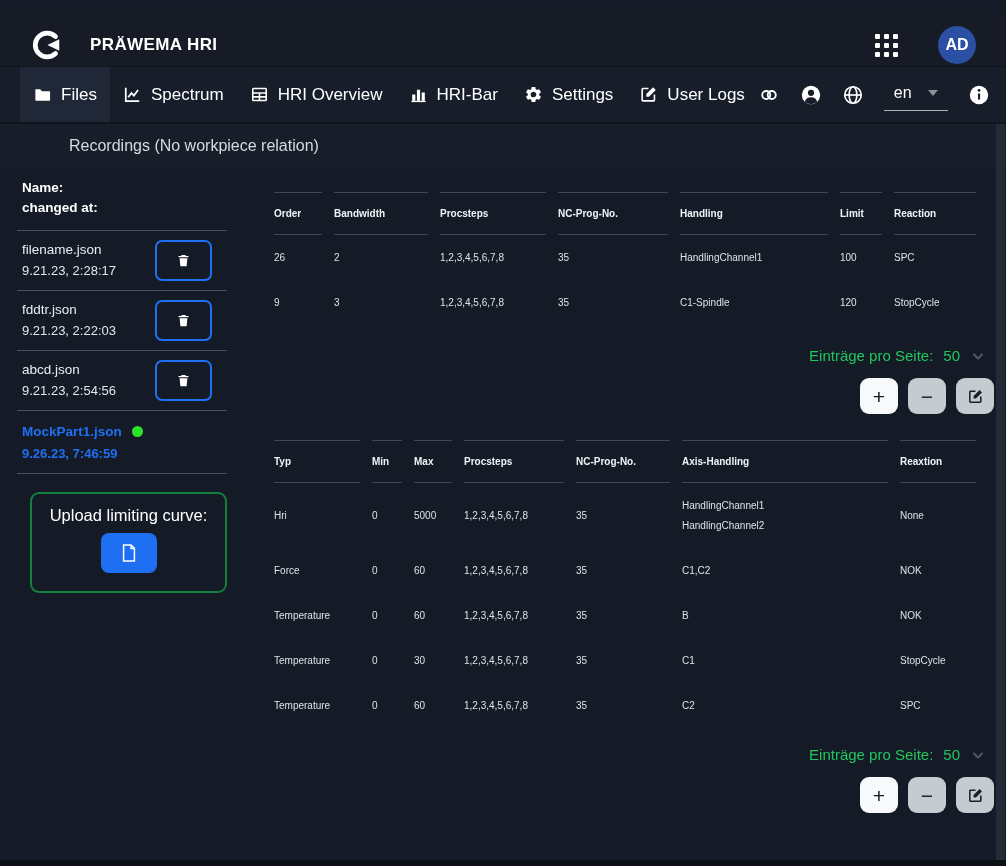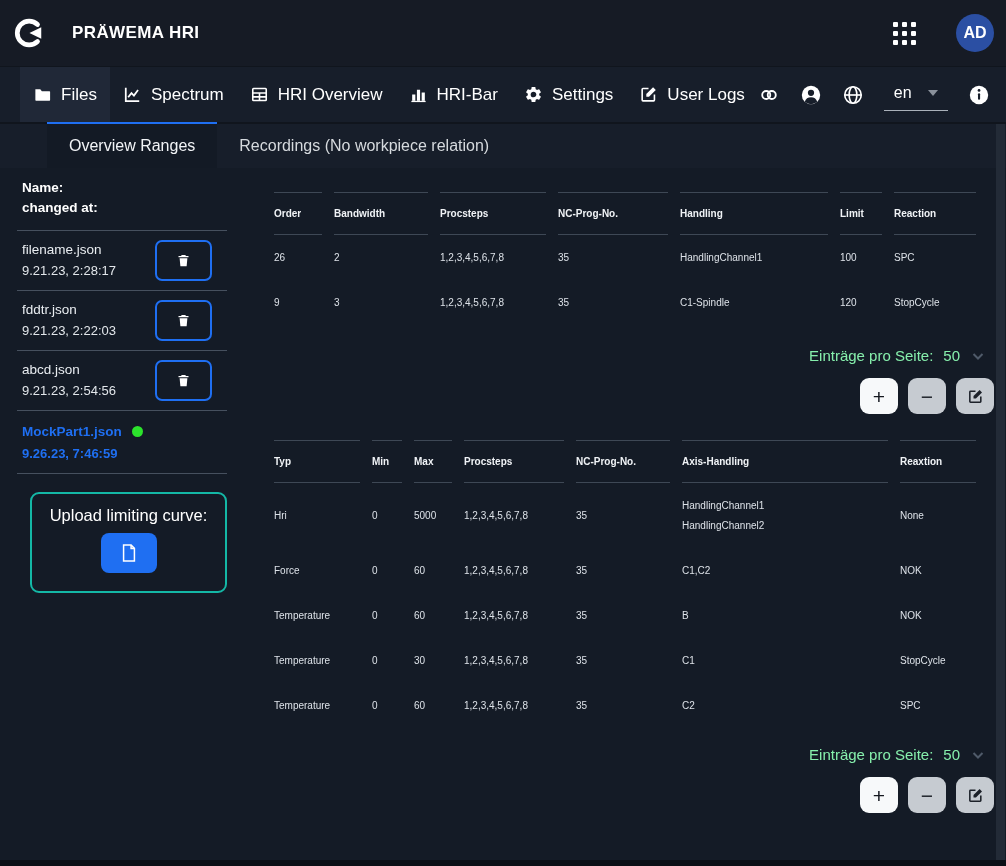--- a/index.html
+++ b/index.html
@@ -8,22 +8,22 @@
     position: relative;
     background: #141b26;
     font-family: "Liberation Sans", sans-serif;
     color: #e7ebef;
     overflow: hidden;
   }
   svg { display:block; }
 
   
   .topbar {
-    position:absolute; top:0; left:0; right:0; height:66px;
-    background:#161b25; display:flex; align-items:center; padding:0 12px;justify-content:center;
+    position:absolute; top:12px; left:0; right:0; height:66px;
+    background:#161b25; display:flex; align-items:center; padding:0 30px;justify-content:center;
   }
   .logo { width:34px; height:34px; }
   .app-title { margin-left:26px; font-size:17px; font-weight:700; letter-spacing:.4px; color:#fff; }
   .topbar-right { margin-left:auto; display:flex; align-items:center; gap:40px; }
   .apps-grid { display:grid; grid-template-columns:repeat(3,5px); grid-template-rows:repeat(3,5px); gap:4px; cursor:pointer; }
   .apps-grid i { background:#fff; border-radius:1px; }
   .avatar { width:38px; height:38px; border-radius:50%; background:#2b4fa3; color:#fff;
     display:flex; align-items:center; justify-content:center; font-weight:700; font-size:16px; cursor:pointer; }
 
   
@@ -58,21 +58,21 @@
   .file-row { position:relative; padding:11px 0 12px 22px; }
   .file-name { font-size:13.5px; color:#e9edf1; }
   .file-date { font-size:13px; color:#e2e6ea; margin-top:6px; }
   .file-row.selected .file-name, .file-row.selected .file-date { color:#1f6ff2; font-weight:700; }
   .file-row.selected .file-name { display:inline-block; }
   .status-dot { display:inline-block; width:11px; height:11px; border-radius:50%; background:#2ce32c; margin-left:10px; vertical-align:middle; }
   .del-btn { position:absolute; right:36px; top:9px; width:57px; height:41px;
     border:2px solid #1f6ff2; border-radius:7px; background:transparent;
     display:flex; align-items:center; justify-content:center; cursor:pointer; }
   .del-btn svg { width:15px; height:17px; }
-  .upload-box { margin:18px 0 0 30px; width:197px; border:2px solid #14b8a6; border-radius:9px;
+  .upload-box { margin:18px 0 0 30px; width:197px; border:2px solid #15803d; border-radius:9px;
     padding:12px 0 18px; text-align:center; }
   .upload-label { font-size:16.5px; color:#fff; }
   .upload-btn { margin-top:8px; width:56px; height:40px; background:#1f6ff2; border:none; border-radius:8px;
     display:inline-flex; align-items:center; justify-content:center; cursor:pointer; }
   .upload-btn svg { width:20px; height:22px; }
 
   
   .main { position:absolute; top:168px; left:248px; right:12px; bottom:6px; padding:24px 0 0 14px; }
   table { border-collapse:separate; border-spacing:12px 0; font-size:10px; color:#dde2e8; table-layout:fixed; }
   th { font-weight:700; color:#f0f3f6; text-align:left; border-top:1px solid #3e4855; border-bottom:1px solid #3e4855; padding:15px 0; }
@@ -90,21 +90,21 @@
   .t-ranges th:nth-child(2), .t-ranges td:nth-child(2) { width:30px; }
   .t-ranges th:nth-child(3), .t-ranges td:nth-child(3) { width:38px; }
   .t-ranges th:nth-child(4), .t-ranges td:nth-child(4) { width:100px; }
   .t-ranges th:nth-child(5), .t-ranges td:nth-child(5) { width:94px; }
   .t-ranges th:nth-child(6), .t-ranges td:nth-child(6) { width:206px; }
   .t-ranges th:nth-child(7), .t-ranges td:nth-child(7) { width:76px; }
 
   .t-ranges { margin-top:26px; }
 
   .pagination { display:flex; justify-content:flex-end; align-items:center; gap:10px;
-    color:#86efac; font-size:15px; margin-top:22px; padding-right:8px; cursor:pointer; }
+    color:#22c55e; font-size:15px; margin-top:22px; padding-right:8px; cursor:pointer; }
   .pagination.second { margin-top:18px; }
   .pagination svg { width:16px; height:16px; }
 
   .btnrow { display:flex; justify-content:flex-end; gap:10px; margin-top:14px; }
   .sq-btn { width:38px; height:36px; border:none; border-radius:9px; font-size:21px; line-height:1;
     display:flex; align-items:center; justify-content:center; cursor:pointer;
     font-family:"Liberation Sans", sans-serif; }
   .sq-btn.white { background:#f7f9fa; color:#14181f; }
   .sq-btn.gray  { background:#c6cbd1; color:#1c2129; }
   .sq-btn svg { width:17px; height:17px; }
@@ -226,21 +226,20 @@
           <circle cx="12" cy="12" r="10" fill="#fff"></circle>
           <rect x="10.9" y="10.2" width="2.3" height="7" rx="1.1" fill="#171e2a"></rect>
           <circle cx="12.05" cy="7" r="1.5" fill="#171e2a"></circle>
         </svg>
     </span>
   </div>
 </nav>
 
 <div class="tabrow">
   <div class="tab-spacer"></div>
-  <div class="tab active">Overview Ranges</div>
   <div class="tab">Recordings (No workpiece relation)</div>
 </div>
 
 <aside class="sidebar">
   <div class="fs-labels">
     <div>Name:</div>
     <div>changed at:</div>
   </div>
   <hr class="divider">
 

